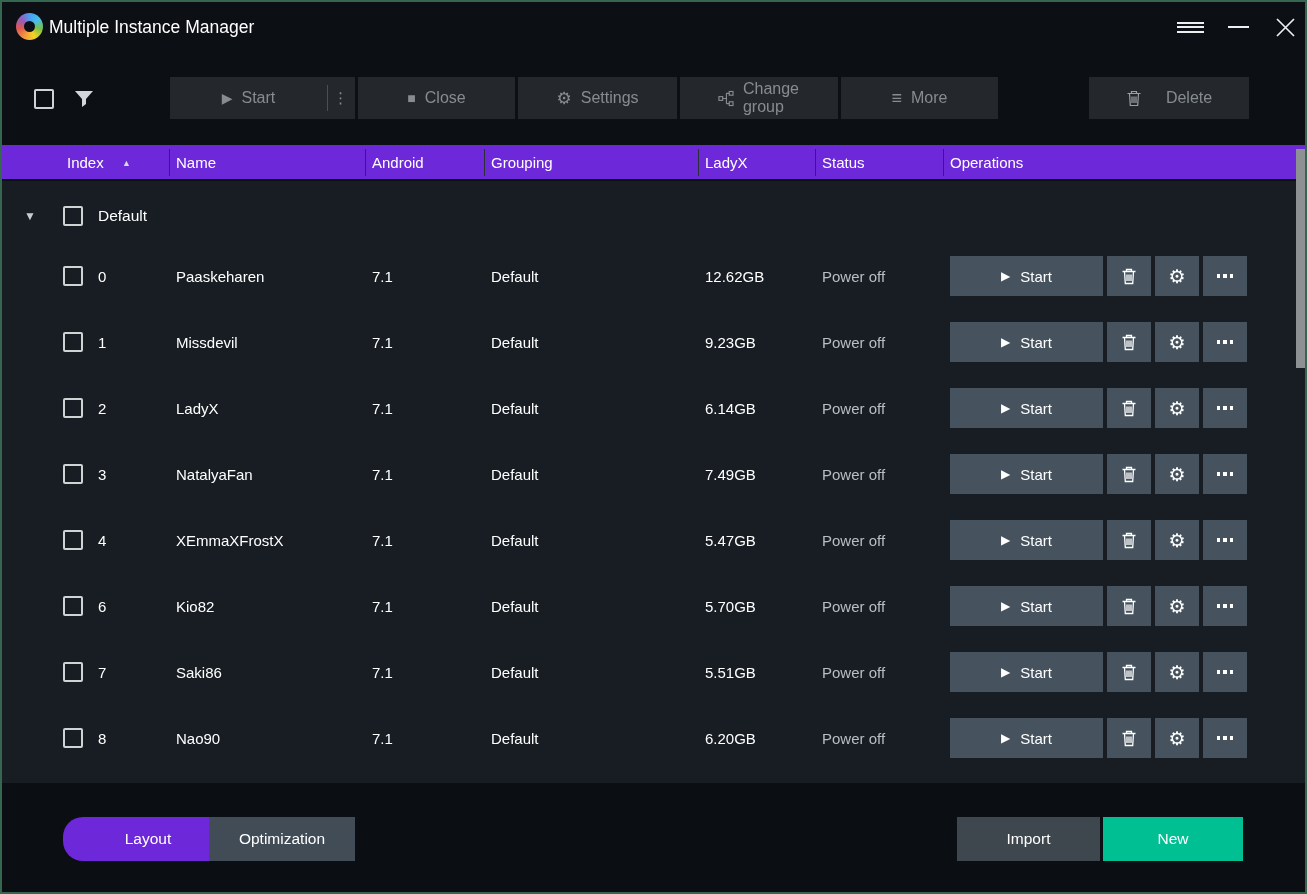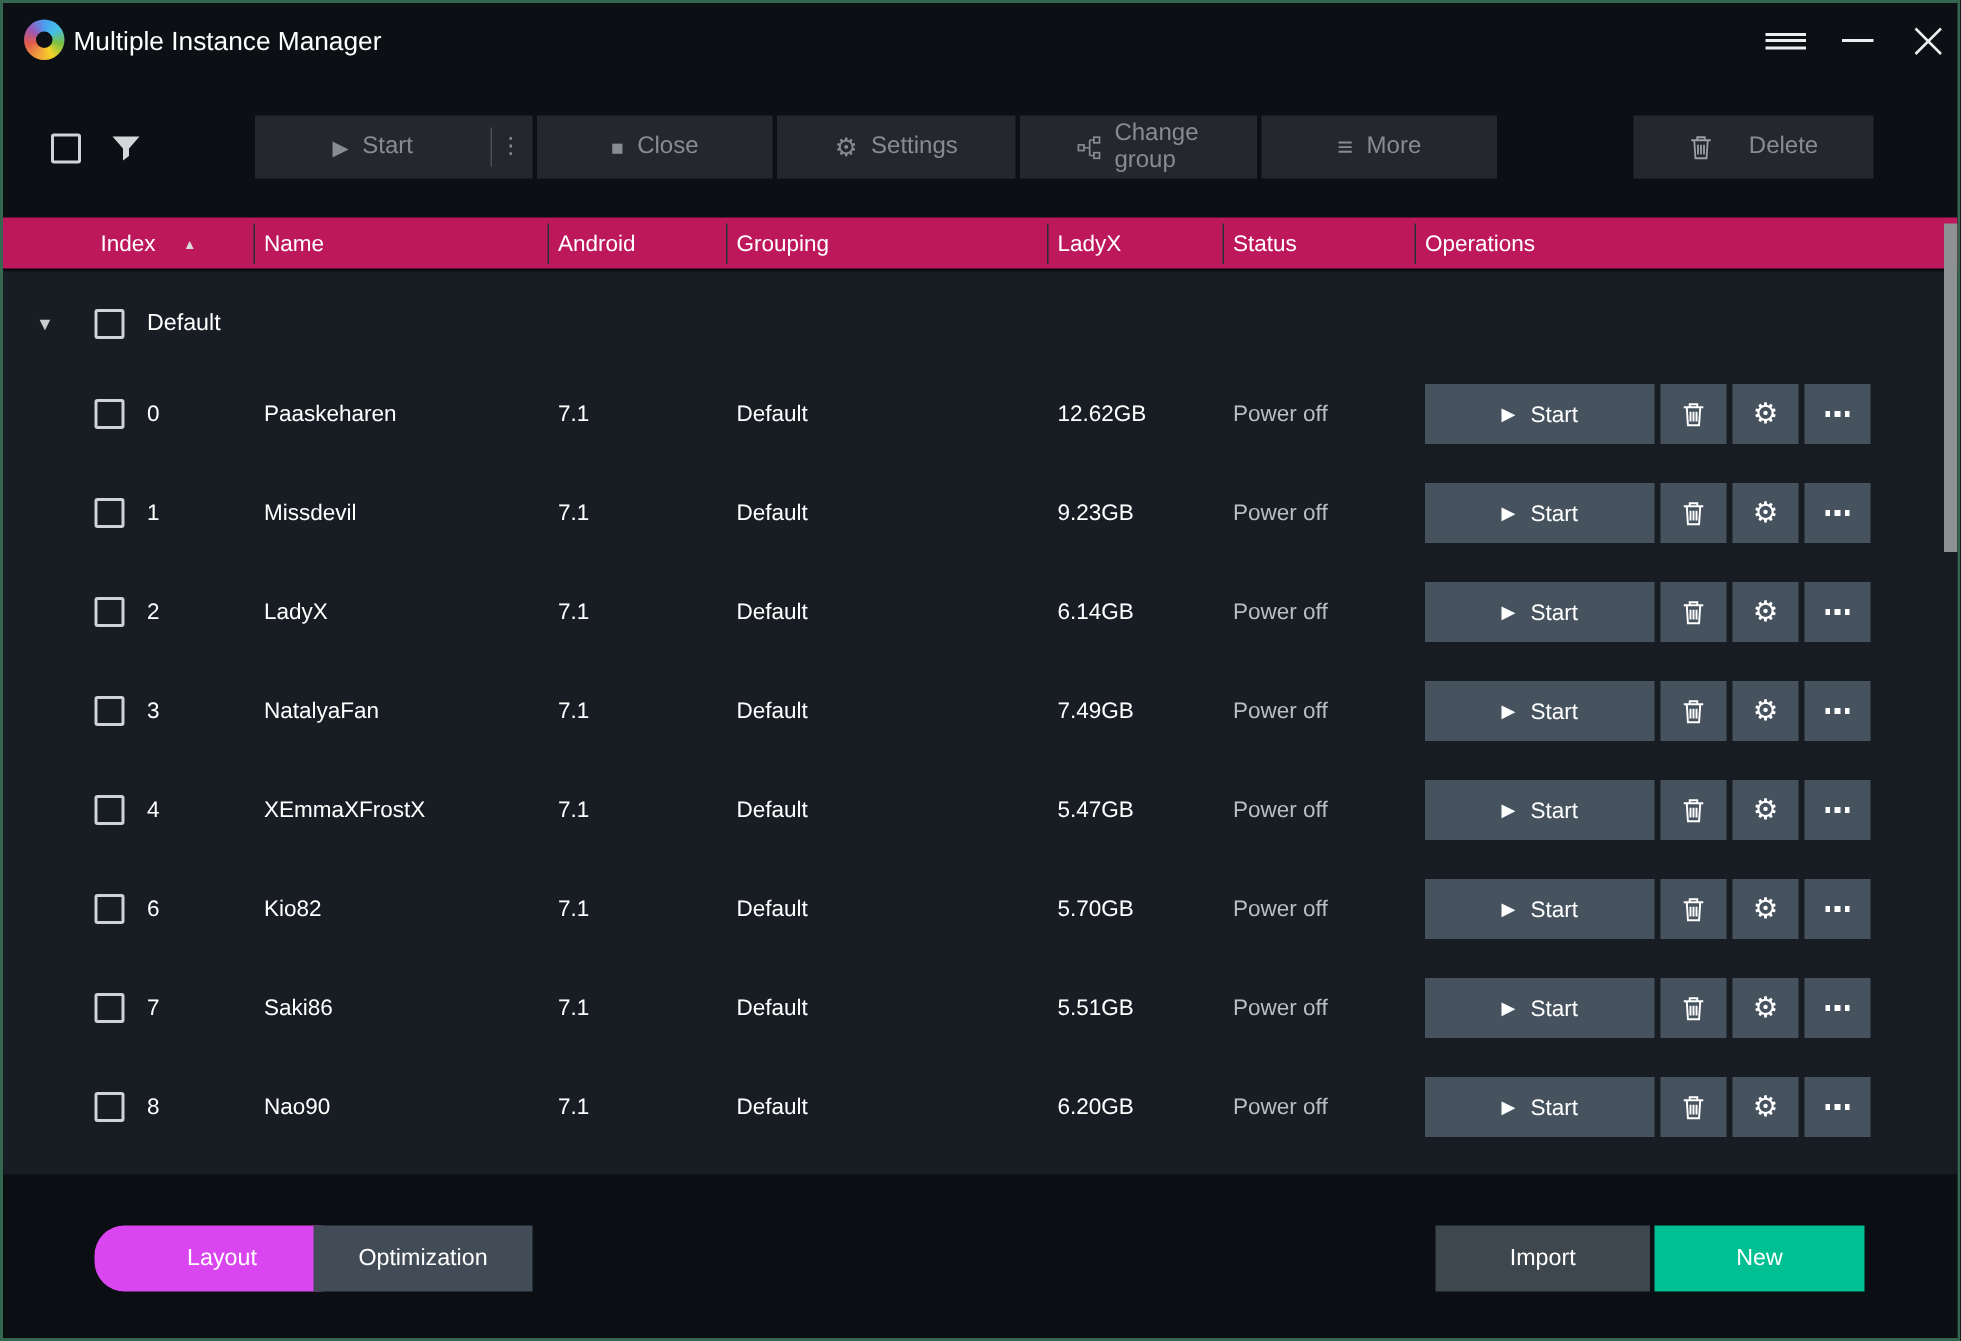--- a/index.html
+++ b/index.html
@@ -52,21 +52,21 @@
   .t-group { left:678px; width:158px;padding-left:38px; }
   .t-more { left:839px; width:157px; }
   .t-delete { left:1087px; width:160px;gap:24px; }
   .glyph { font-size:14px; line-height:1; }
   .gear-g { font-size:17px; }
   .more-g { font-size:18px; }
 
   
   .thead {
     position:absolute; left:0; top:143px; width:1303px; height:35px;
-    background:#be185d; border-bottom:1px solid #05070a;
+    background:#6d28d9; border-bottom:1px solid #05070a;
   }
   .thead .hcell { position:absolute; top:0; height:35px; line-height:35px; font-size:15px; color:#fff; }
   .h-index{left:65px} .h-name{left:174px} .h-android{left:370px} .h-grouping{left:489px}
   .h-disk{left:703px} .h-status{left:820px} .h-ops{left:948px}
   .sort-arrow { position:absolute; left:120px; top:0; height:35px; line-height:36px; font-size:9px; color:#d8dadc; }
   .hdiv { position:absolute; top:4px; width:1px; height:27px; background:#2b3036; }
   .hd1{left:167px} .hd2{left:363px} .hd3{left:482px} .hd4{left:696px} .hd5{left:813px} .hd6{left:941px}
 
   
   .tbody {
@@ -100,21 +100,21 @@
 
   
   .scroll-thumb { position:absolute; left:1294px; top:147px; width:9px; height:219px; background:#8e9194; }
 
   
   .footer { position:absolute; left:0; top:781px; width:1303px; height:109px; background:#0b0e13; }
   .f-btn {
     position:absolute; top:34px; height:44px; display:flex; align-items:center; justify-content:center;
     font-size:15.5px; color:#fff; cursor:default;
   }
-  .f-layout { left:61px; width:170px; background:#d946ef;border-radius:20px; }
+  .f-layout { left:61px; width:170px; background:#6d28d9;border-radius:20px; }
   .f-opt { left:207px; width:146px; background:#414c56; }
   .f-import { left:955px; width:143px; background:#3e464e; }
   .f-new { left:1101px; width:140px; background:var(--accent-green, #00bf92); }
 
   svg { display:block; }
 </style>
 </head>
 <body>
 
 <div class="window">

